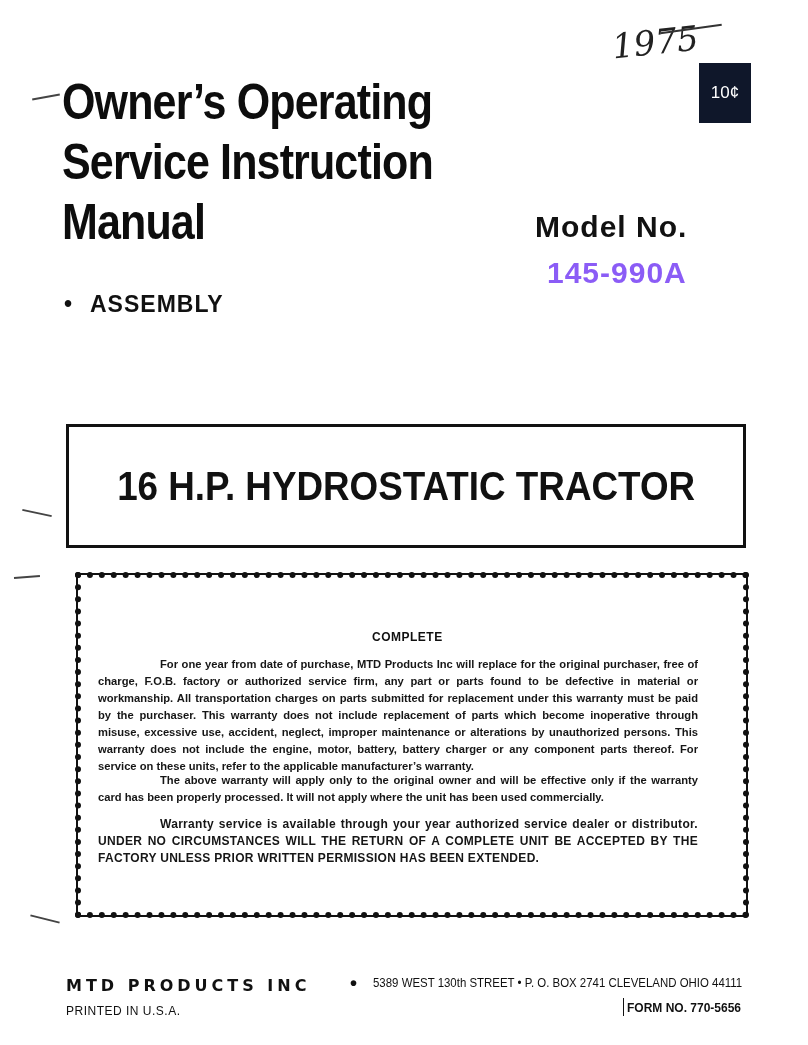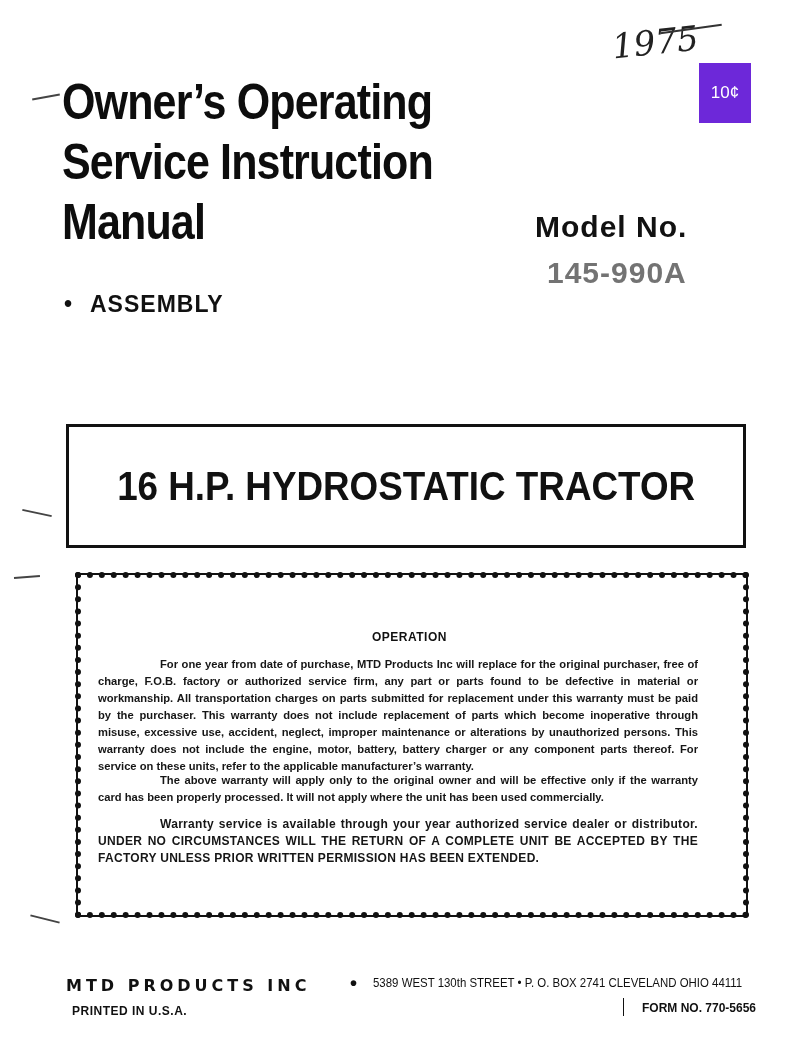--- a/index.html
+++ b/index.html
@@ -22,31 +22,31 @@
 
     
     .handwritten {
       left: 612px; top: 22px; font-family: "DejaVu Serif", serif;
       font-style: italic; font-size: 34px; color: #222;
       transform: rotate(-6deg);
     }
     .hand-line { left: 660px; top: 28px; width: 62px; height: 2px; background:#333; transform: rotate(-8deg); }
 
     .price-badge {
-      left: 699px; top: 63px; width: 52px; height: 60px; background: #6d28d9;
+      left: 699px; top: 63px; width: 52px; height: 60px; background: #0f172a;
       color: #fff; font-size: 17px; display:flex; align-items:center; justify-content:center;
       font-family: "Liberation Sans", sans-serif;
     }
 
     .model-label {
       left: 535px; top: 210px; font-size: 30px; font-weight: bold; color:#111;
       letter-spacing: 1px;
     }
     .model-number {
-      left: 547px; top: 256px; font-size: 30px; font-weight: bold; color:#737373;
+      left: 547px; top: 256px; font-size: 30px; font-weight: bold; color:#8b5cf6;
       letter-spacing: 1px;
     }
 
     .bullets { left: 64px; top: 286px; }
     .bullet {
       font-size: 23px; font-weight: bold; line-height: 37px; letter-spacing: 1px;
       white-space: nowrap;
     }
     .bullet .dot { display:inline-block; width: 26px; }
 
@@ -84,24 +84,24 @@
     
     .company {
       left: 66px; top: 976px; font-family: "DejaVu Sans", sans-serif; font-weight: bold;
       font-size: 16px; letter-spacing: 4px; white-space: nowrap;
     }
     .sep-dot { left: 350px; top: 972px; font-size: 20px; font-weight: bold; }
     .address {
       left: 373px; top: 975px; font-family: "Liberation Sans Narrow", "Liberation Sans", sans-serif;
       font-size: 13px; white-space: nowrap; transform: scaleX(0.88); transform-origin:left top;
     }
-    .printed { left: 66px; top: 1004px; font-size: 12px; font-weight: bold; letter-spacing: 0.5px; margin-left: 6px; }
+    .printed { left: 66px; top: 1004px; font-size: 12px; font-weight: normal; letter-spacing: 0.5px; }
     .form-no {
       left: 623px; top: 998px; font-size: 12px; font-weight: bold; white-space: nowrap;
-      border-left: 1.5px solid #111; padding-left: 18px; height: 18px; line-height: 20px;
+      border-left: 1.5px solid #111; padding-left: 3px; height: 18px; line-height: 20px;
     }
 
     
     .mark { background:#444; height:2px; }
   </style>
 </head>
 <body>
 
 <div class="abs title">
   <div>Owner’s Operating</div>
@@ -121,21 +121,21 @@
   <div class="bullet">
     <span class="dot">•</span><span>ASSEMBLY</span>
   </div>
 </div>
 
 <div class="abs product-box">
   <div class="product-title">16 H.P. HYDROSTATIC TRACTOR</div>
 </div>
 
 <div class="abs warranty-frame"></div>
-<div class="abs warranty-title">OPERATION</div>
+<div class="abs warranty-title">COMPLETE</div>
 <div class="abs warranty-text w1">
   <p>For one year from date of purchase, MTD Products Inc will replace for the original purchaser, free of charge, F.O.B. factory or authorized service firm, any part or parts found to be defective in material or workmanship. All transportation charges on parts submitted for replacement under this warranty must be paid by the purchaser. This warranty does not include replacement of parts which become inoperative through misuse, excessive use, accident, neglect, improper maintenance or alterations by unauthorized persons. This warranty does not include the engine, motor, battery, battery charger or any component parts thereof. For service on these units, refer to the applicable manufacturer’s warranty.</p>
 </div>
 <div class="abs warranty-text w2">
   <p>The above warranty will apply only to the original owner and will be effective only if the warranty card has been properly processed. It will not apply where the unit has been used commercially.</p>
 </div>
 <div class="abs warranty-text w3 caps">
   <p>Warranty service is available through your year authorized service dealer or distributor. UNDER NO CIRCUMSTANCES WILL THE RETURN OF A COMPLETE UNIT BE ACCEPTED BY THE FACTORY UNLESS PRIOR WRITTEN PERMISSION HAS BEEN EXTENDED.</p>
 </div>
 

